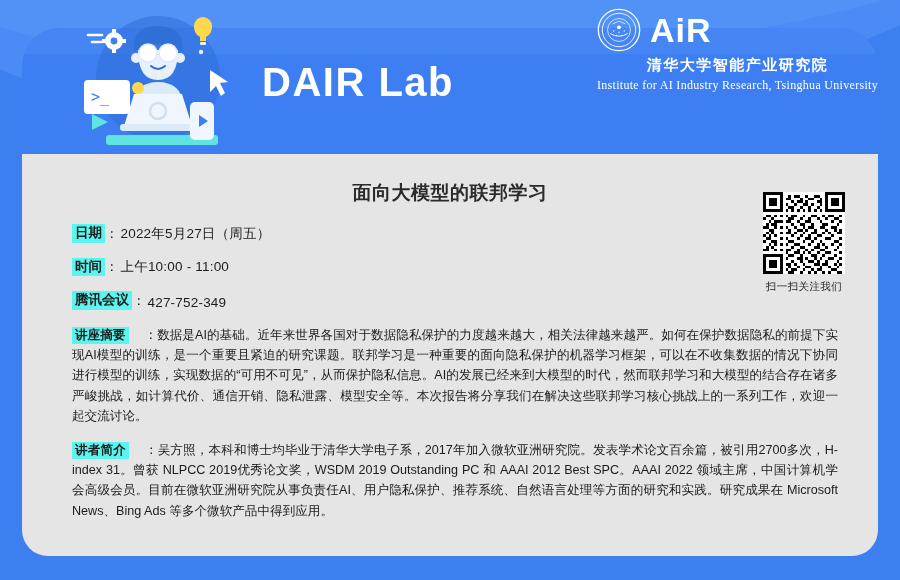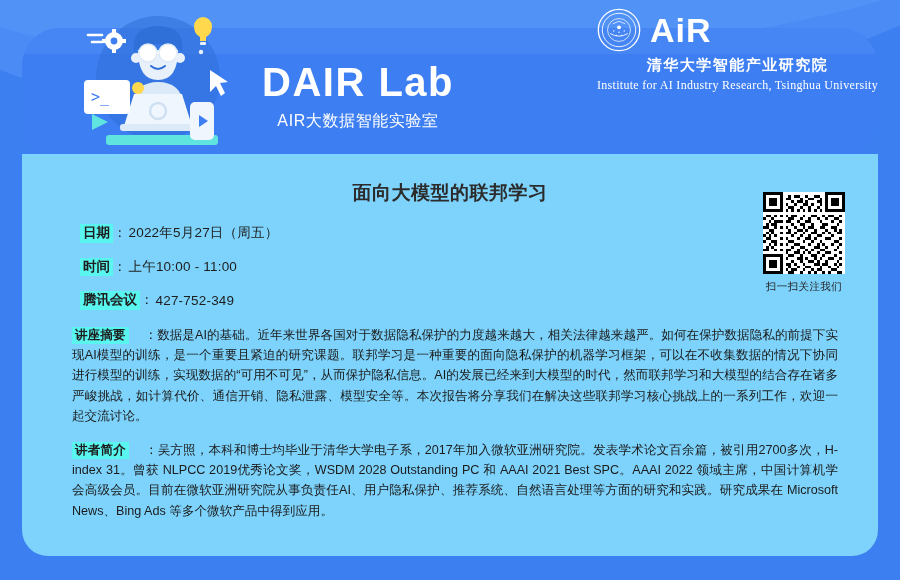--- a/index.html
+++ b/index.html
@@ -85,38 +85,37 @@
   }
   .lab-sub {
     font-size: 16px; margin-top: 9px; letter-spacing: .6px;
     text-align: center; font-weight: 500;
   }
 
   
   .card {
     position: absolute; left: 22px; top: 154px;
     width: 856px; height: 402px;
-    background: #7dd3fc;
+    background: #e5e5e5;
     border-radius: 0 0 26px 26px;
     z-index: 4;
     padding: 16px 26px 0 26px;
   }
   .talk-title {
     text-align: center;
     font-size: 19px; font-weight: 700; color: #2b2b2b;
     letter-spacing: .5px;
     margin-top: 10px;
   }
 
   .meta { margin-top: 18px; padding-left: 24px; }
   .meta-row {
-    display: flex; align-items: center;
+    display: flex; align-items: flex-end;
     font-size: 13.5px; color: #1d1d1d;
     margin-bottom: 15px;
-    margin-left: 8px;
   }
   .hl {
     background: #5bf5ef;
     font-weight: 700;
     padding: 1px 3px 2px 3px;
     line-height: 1.15;
   }
   .meta-val { margin-left: 2px; letter-spacing: .2px; }
 
   
@@ -223,21 +222,20 @@
       <line x1="34" y1="34" x2="44" y2="34"></line>
     </g>
 
     <path d="M152 62 L152 84 L158 78 L163 88 L167 85 L162 75 L170 74 z" fill="#ffffff"></path>
 
     <circle cx="80" cy="80" r="6" fill="#ffd84d"></circle>
   </svg>
 
   <div class="lab-titles">
     <div class="lab-name">DAIR Lab</div>
-    <div class="lab-sub">AIR大数据智能实验室</div>
   </div>
 
   <div class="card">
 
     <div class="talk-title">面向大模型的联邦学习</div>
 
     <div class="qr-block">
       <svg class="qr-img" viewBox="0 0 29 29" shape-rendering="crispEdges">
         <rect width="29" height="29" fill="#ffffff"></rect>
         <g fill="#000000">
@@ -473,17 +471,17 @@
         <span>：</span>
         <span class="meta-val">427-752-349</span>
       </div>
     </div>
 
     <div class="para first">
       <span class="hl">讲座摘要</span><span>：</span><span>数据是AI的基础。近年来世界各国对于数据隐私保护的力度越来越大，相关法律越来越严。如何在保护数据隐私的前提下实现AI模型的训练，是一个重要且紧迫的研究课题。联邦学习是一种重要的面向隐私保护的机器学习框架，可以在不收集数据的情况下协同进行模型的训练，实现数据的“可用不可见”，从而保护隐私信息。AI的发展已经来到大模型的时代，然而联邦学习和大模型的结合存在诸多严峻挑战，如计算代价、通信开销、隐私泄露、模型安全等。本次报告将分享我们在解决这些联邦学习核心挑战上的一系列工作，欢迎一起交流讨论。</span>
     </div>
 
     <div class="para second">
-      <span class="hl">讲者简介</span><span>：</span><span>吴方照，本科和博士均毕业于清华大学电子系，2017年加入微软亚洲研究院。发表学术论文百余篇，被引用2700多次，H-index 31。曾获 NLPCC 2019优秀论文奖，WSDM 2028 Outstanding PC 和 AAAI 2021 Best SPC。AAAI 2022 领域主席，中国计算机学会高级会员。目前在微软亚洲研究院从事负责任AI、用户隐私保护、推荐系统、自然语言处理等方面的研究和实践。研究成果在 Microsoft News、Bing Ads 等多个微软产品中得到应用。</span>
+      <span class="hl">讲者简介</span><span>：</span><span>吴方照，本科和博士均毕业于清华大学电子系，2017年加入微软亚洲研究院。发表学术论文百余篇，被引用2700多次，H-index 31。曾获 NLPCC 2019优秀论文奖，WSDM 2019 Outstanding PC 和 AAAI 2012 Best SPC。AAAI 2022 领域主席，中国计算机学会高级会员。目前在微软亚洲研究院从事负责任AI、用户隐私保护、推荐系统、自然语言处理等方面的研究和实践。研究成果在 Microsoft News、Bing Ads 等多个微软产品中得到应用。</span>
     </div>
 
   </div>
 </div>
 
 </body></html>

